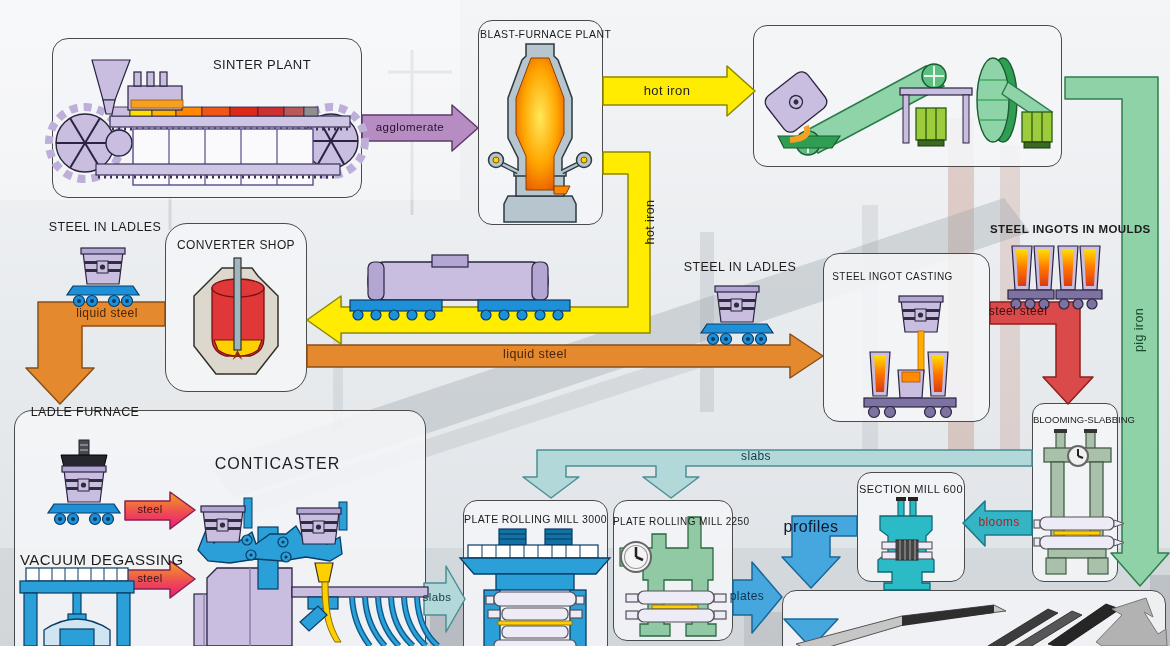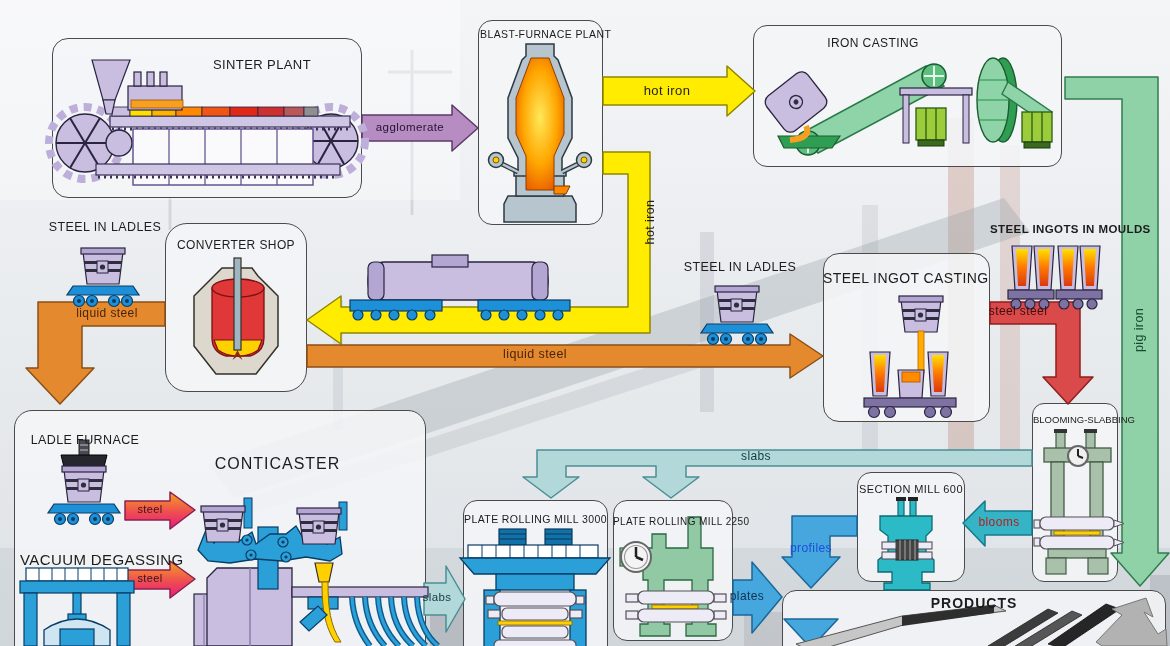--- a/index.html
+++ b/index.html
@@ -503,44 +503,42 @@
       <polygon points="902,616 994,605 994,613 902,626" fill="#2e2e2e"></polygon>
       <polygon points="988,646 1048,609 1058,613 998,650" fill="#3c3c3c" stroke="#222" stroke-width="0.8"></polygon>
       <polygon points="1012,648 1072,611 1082,615 1022,652" fill="#565656" stroke="#222" stroke-width="0.8"></polygon>
       <polygon points="1048,644 1106,604 1120,609 1062,648" fill="#262626" stroke="#111" stroke-width="0.8"></polygon>
       <path d="M1096,642 L1122,615 L1112,609 L1146,598 L1153,617 L1144,612 L1158,634 L1166,629 L1167,646 L1102,646 Z" fill="#b2b2b2" stroke="#777" stroke-width="1"></path>
     </g>
   </svg>
 
   <div class="lbl" style="left:142px;top:58px;width:240px;font-size:13px;">SINTER PLANT</div>
   <div class="lbl" style="left:480px;top:29px;width:121px;font-size:10.5px;">BLAST-FURNACE PLANT</div>
-  <div class="lbl" style="left:753px;top:37px;width:240px;font-size:12px;">IRON CASTING</div>
   <div class="lbl" style="left:165px;top:239px;width:142px;font-size:12px;">CONVERTER SHOP</div>
-  <div class="lbl" style="left:823px;top:271px;width:139px;font-size:14px;">STEEL INGOT CASTING</div>
+  <div class="lbl" style="left:823px;top:271px;width:139px;font-size:10px;">STEEL INGOT CASTING</div>
   <div class="lbl" style="left:463px;top:514px;width:145px;font-size:10.5px;">PLATE ROLLING MILL 3000</div>
   <div class="lbl" style="left:613px;top:516px;width:120px;font-size:10px;text-align:right;">PLATE ROLLING MILL 2250</div>
   <div class="lbl" style="left:857px;top:483px;width:108px;font-size:11px;">SECTION MILL 600</div>
   <div class="lbl" style="left:1033px;top:415px;width:84px;font-size:9.5px;letter-spacing:0;">BLOOMING-SLABBING</div>
-  <div class="lbl" style="left:782px;top:596px;width:384px;font-size:14px;font-weight:bold;letter-spacing:1px;">PRODUCTS</div>
 
   <div class="lbl" style="left:40px;top:221px;width:130px;font-size:12.5px;">STEEL IN LADLES</div>
   <div class="lbl" style="left:675px;top:261px;width:130px;font-size:12.5px;">STEEL IN LADLES</div>
   <div class="lbl" style="left:990px;top:223px;width:140px;font-size:11.5px;font-weight:bold;">STEEL INGOTS IN MOULDS</div>
-  <div class="lbl" style="left:30px;top:434px;width:110px;font-size:12.5px;">LADLE FURNACE</div>
+  <div class="lbl" style="left:30px;top:406px;width:110px;font-size:12.5px;">LADLE FURNACE</div>
   <div class="lbl" style="left:200px;top:455px;width:155px;font-size:16px;letter-spacing:1px;">CONTICASTER</div>
   <div class="lbl" style="left:20px;top:552px;width:125px;font-size:15px;">VACUUM DEGASSING</div>
 
   <div class="lbl" style="left:368px;top:121px;width:84px;font-size:11.5px;color:#241430;">agglomerate</div>
   <div class="lbl" style="left:612px;top:84px;width:110px;font-size:13px;color:#1f1f1f;">hot iron</div>
   <div class="lbl rot" style="left:644px;top:262px;width:80px;font-size:12.5px;color:#1f1f1f;">hot iron</div>
   <div class="lbl" style="left:52px;top:307px;width:110px;font-size:12px;color:#4a2408;">liquid steel</div>
   <div class="lbl" style="left:450px;top:348px;width:170px;font-size:12.5px;color:#4a2408;">liquid steel</div>
   <div class="lbl" style="left:962px;top:305px;width:112px;font-size:12px;color:#3f0e0e;">steel steel</div>
   <div class="lbl rot" style="left:1133px;top:372px;width:84px;font-size:12.5px;color:#174a2c;">pig iron</div>
   <div class="lbl" style="left:716px;top:450px;width:80px;font-size:12px;color:#123a42;">slabs</div>
   <div class="lbl" style="left:414px;top:591px;width:46px;font-size:11.5px;color:#123a42;">slabs</div>
   <div class="lbl" style="left:970px;top:516px;width:58px;font-size:12px;color:#b91c1c;">blooms</div>
-  <div class="lbl" style="left:780px;top:518px;width:62px;font-size:12px;color:#1d4ed8;margin-top:24px;">profiles</div>
+  <div class="lbl" style="left:780px;top:518px;width:62px;font-size:16px;color:#0f172a;">profiles</div>
   <div class="lbl" style="left:724px;top:590px;width:46px;font-size:12px;color:#0e3352;">plates</div>
   <div class="lbl" style="left:126px;top:503px;width:48px;font-size:11px;color:#3a1020;">steel</div>
   <div class="lbl" style="left:126px;top:572px;width:48px;font-size:11px;color:#3a1020;">steel</div>
 
 </div>
 
 </body></html>

